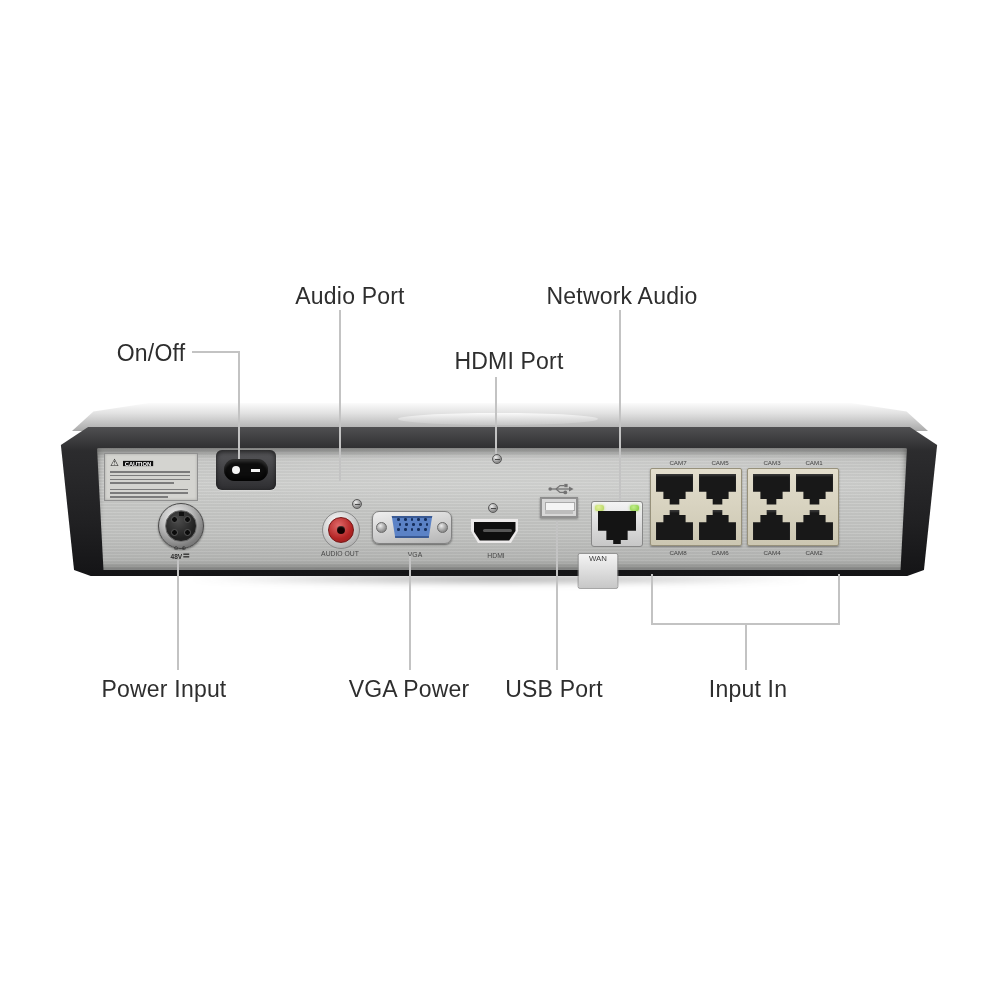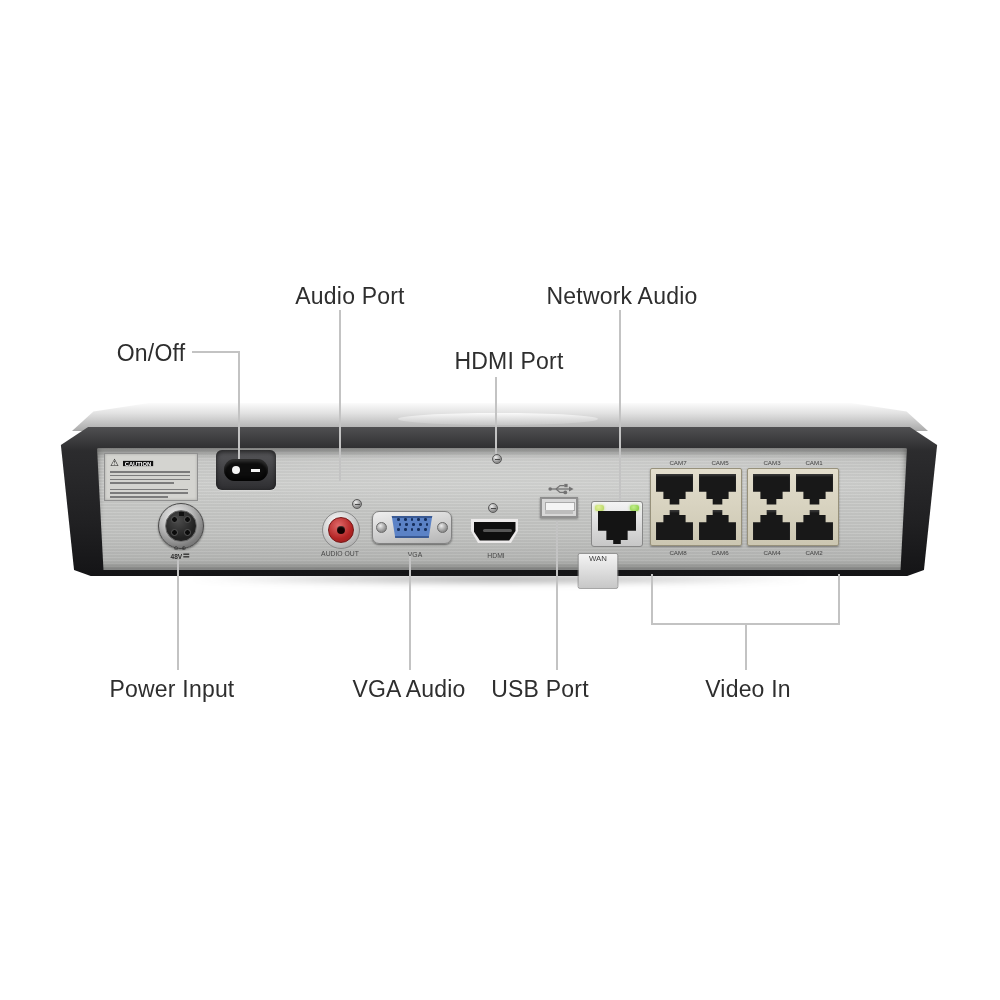--- a/index.html
+++ b/index.html
@@ -275,18 +275,18 @@
   <div class="lline" style="left:556px;top:521px;width:2px;height:149px"></div>
   <div class="lline" style="left:651px;top:574px;width:2px;height:51px"></div>
   <div class="lline" style="left:838px;top:574px;width:2px;height:51px"></div>
   <div class="lline" style="left:651px;top:623px;width:189px;height:2px"></div>
   <div class="lline" style="left:745px;top:623px;width:2px;height:47px"></div>
 
   <div class="ann" style="left:151px;top:353px">On/Off</div>
   <div class="ann" style="left:350px;top:296px">Audio Port</div>
   <div class="ann" style="left:509px;top:361px">HDMI Port</div>
   <div class="ann" style="left:622px;top:296px">Network Audio</div>
-  <div class="ann" style="left:172px;top:689px">Power Input</div>
-  <div class="ann" style="left:409px;top:689px">VGA Audio</div>
-  <div class="ann" style="left:540px;top:689px">USB Port</div>
-  <div class="ann" style="left:748px;top:689px">Video In</div>
+  <div class="ann" style="left:164px;top:689px">Power Input</div>
+  <div class="ann" style="left:409px;top:689px">VGA Power</div>
+  <div class="ann" style="left:554px;top:689px">USB Port</div>
+  <div class="ann" style="left:748px;top:689px">Input In</div>
 
 </div>
 
 </body></html>

